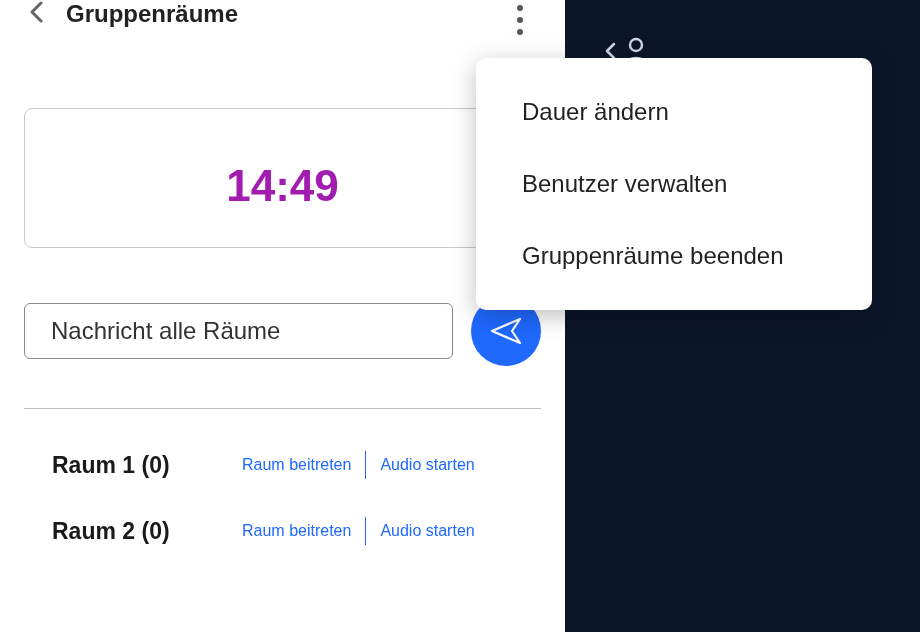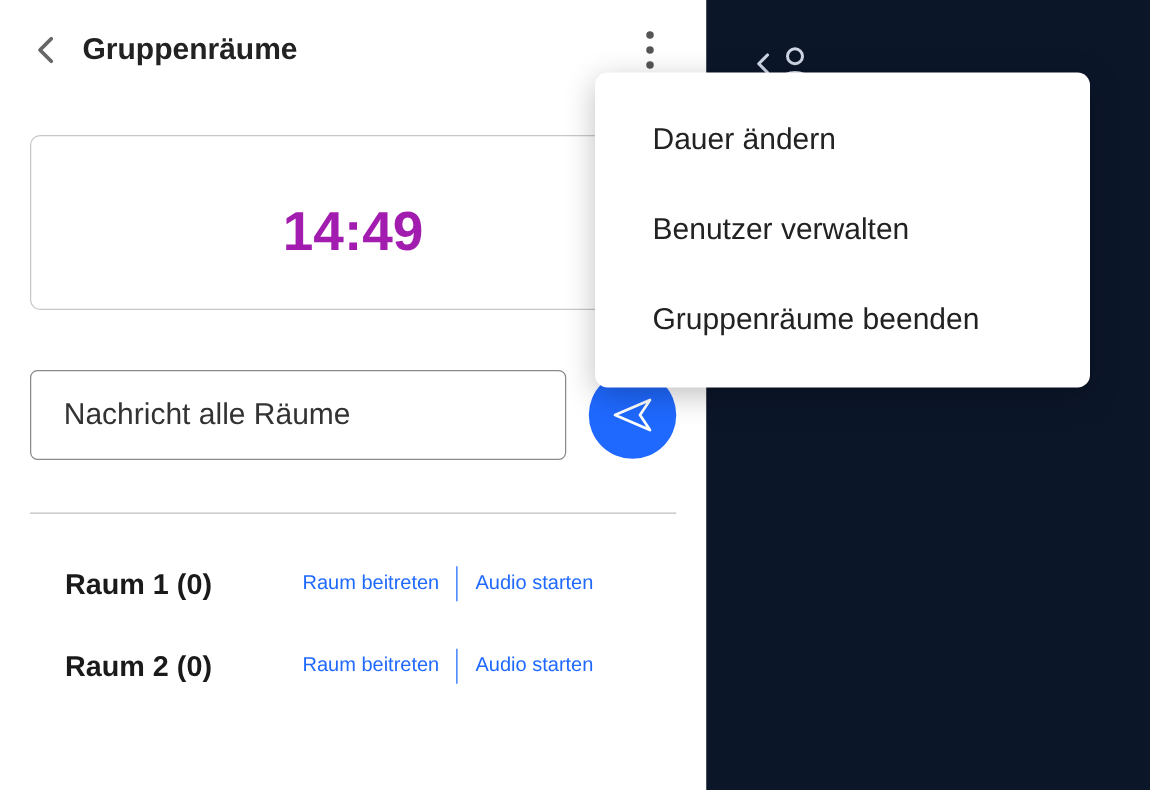--- a/index.html
+++ b/index.html
@@ -17,21 +17,20 @@
   .right-panel {
     flex: 1;
     height: 100%;
     background: #0b1629;
     position: relative;
   }
 
   
   .header {
     display: flex;
-    align-items: center;
     height: 80px;
   }
   .back-chevron {
     width: 24px; height: 24px;
     display: flex; align-items: center; justify-content: center;
     cursor: pointer;
     margin-right: 18px;
     color: #555;
   }
   .back-chevron svg { width: 14px; height: 22px; }
@@ -76,21 +75,21 @@
 
   
   .message-row {
     display: flex;
     align-items: center;
     gap: 18px;
     margin-top: 48px;
   }
   .message-input {
     flex: 1;
-    height: 72px;
+    height: 56px;
     border: 1px solid #8a8a8a;
     border-radius: 6px;
     padding: 0 26px;
     font-size: 24px;
     color: #333;
     background: #fff;
   }
   .message-input::placeholder { color: #333; opacity: 1; }
   .send-btn {
     width: 70px; height: 70px;

